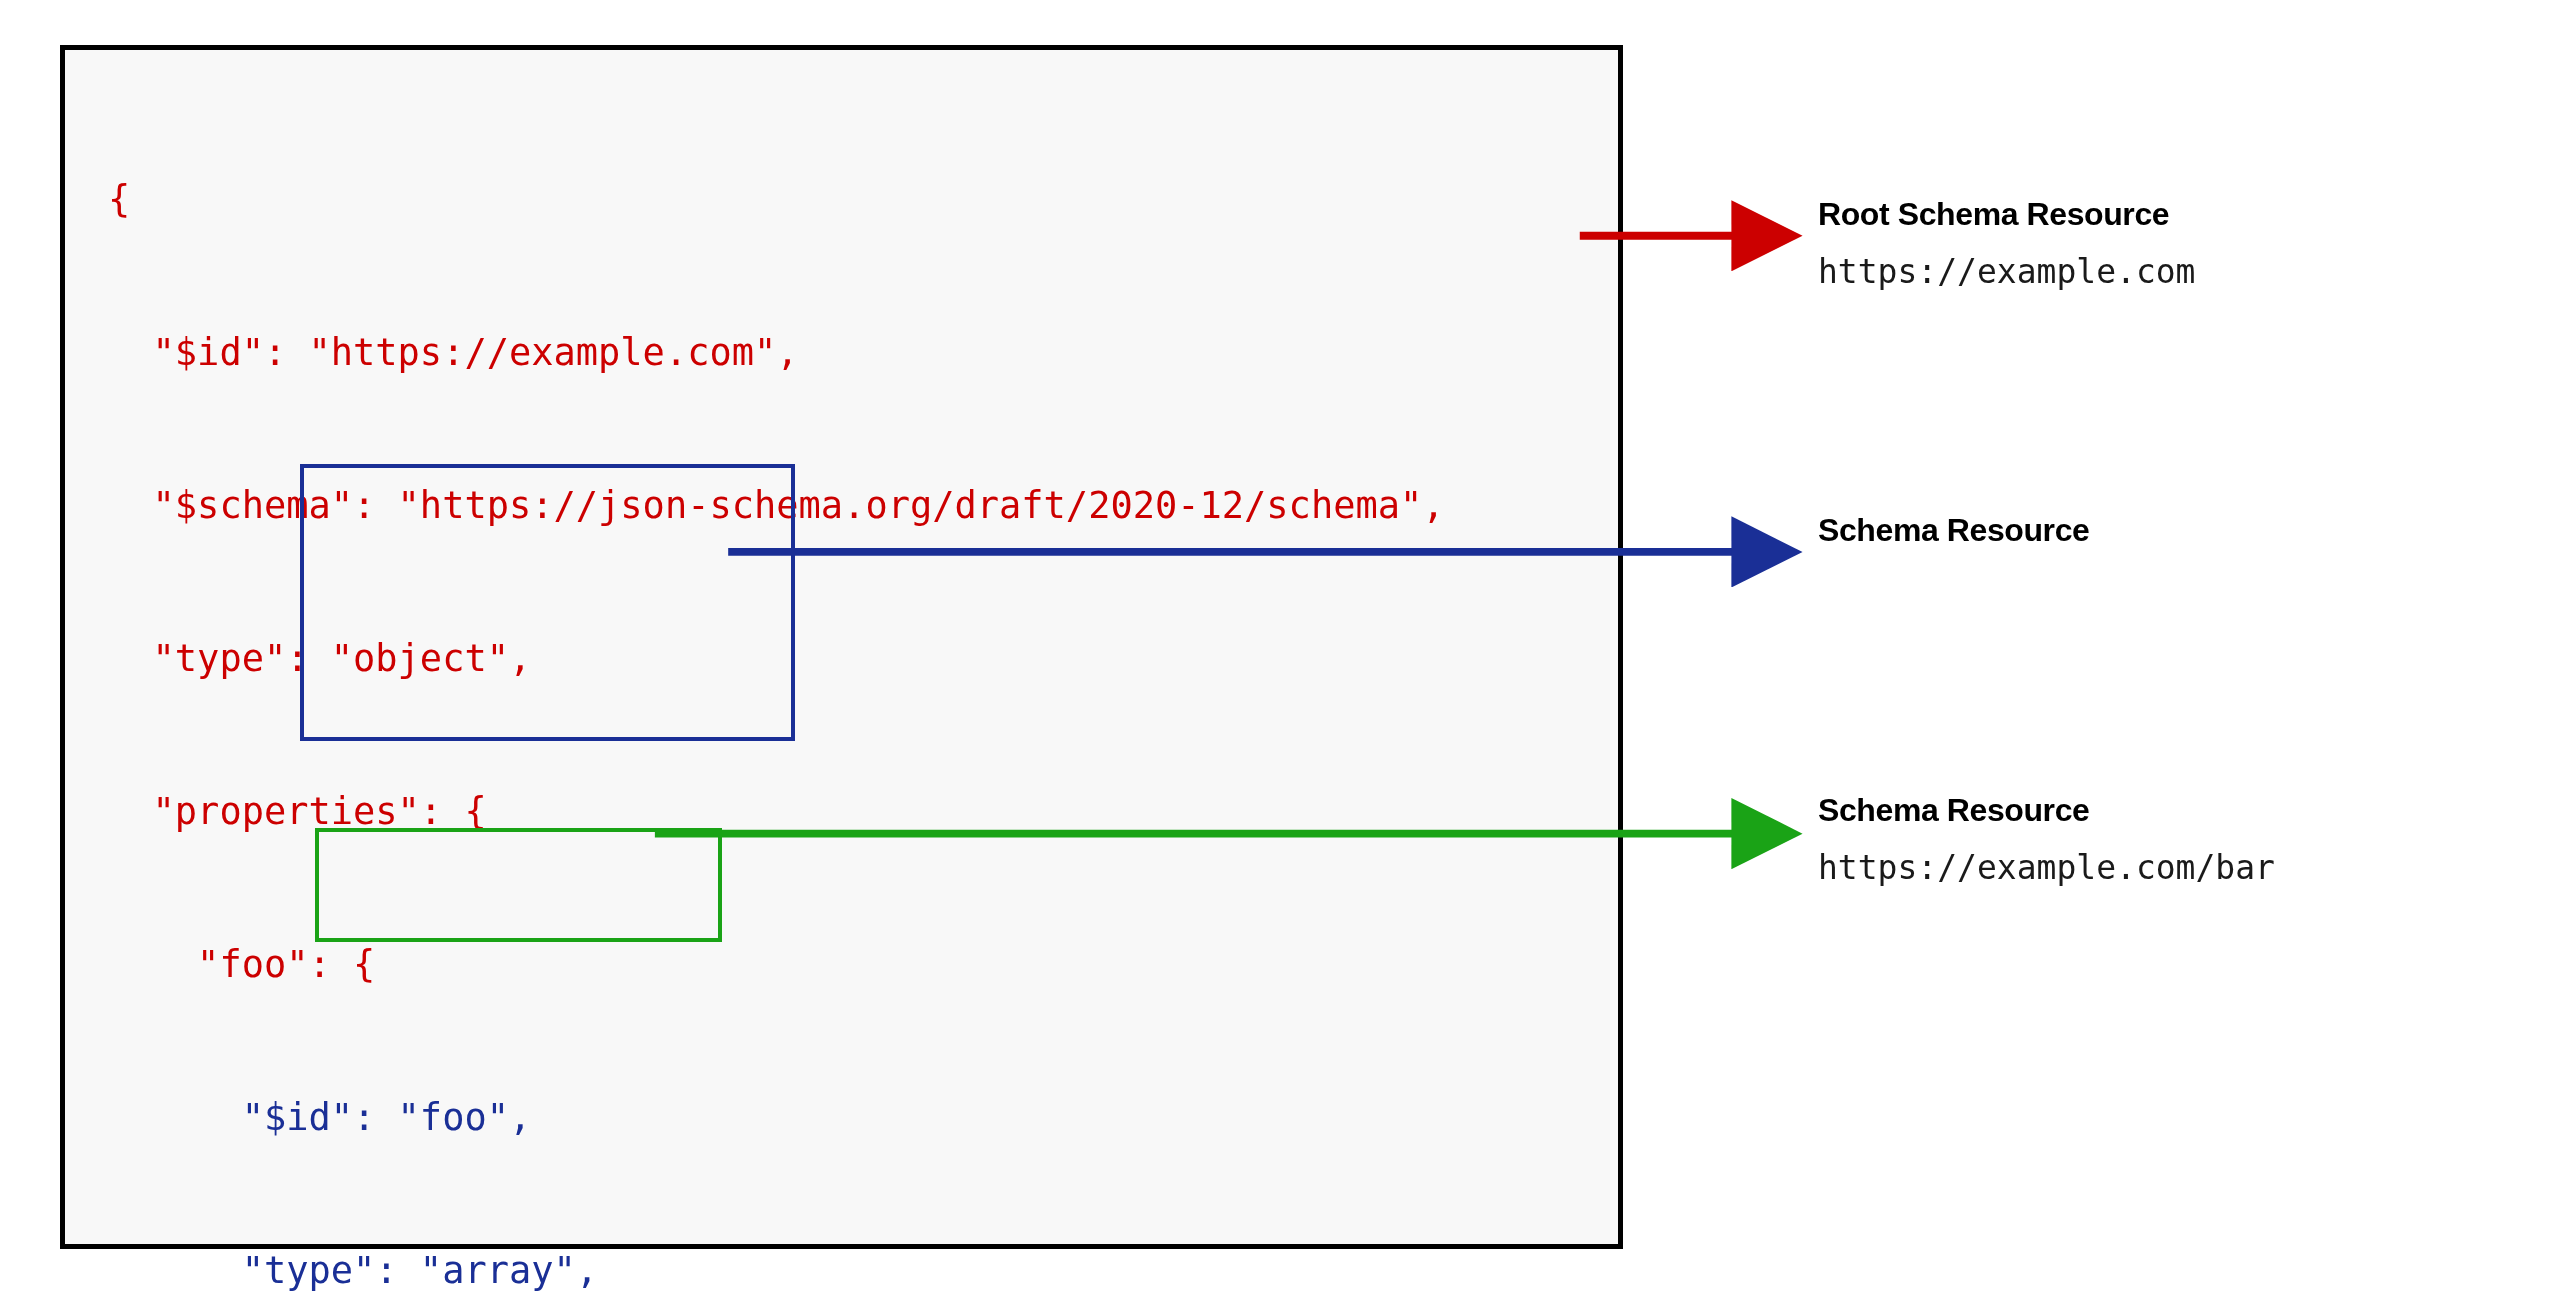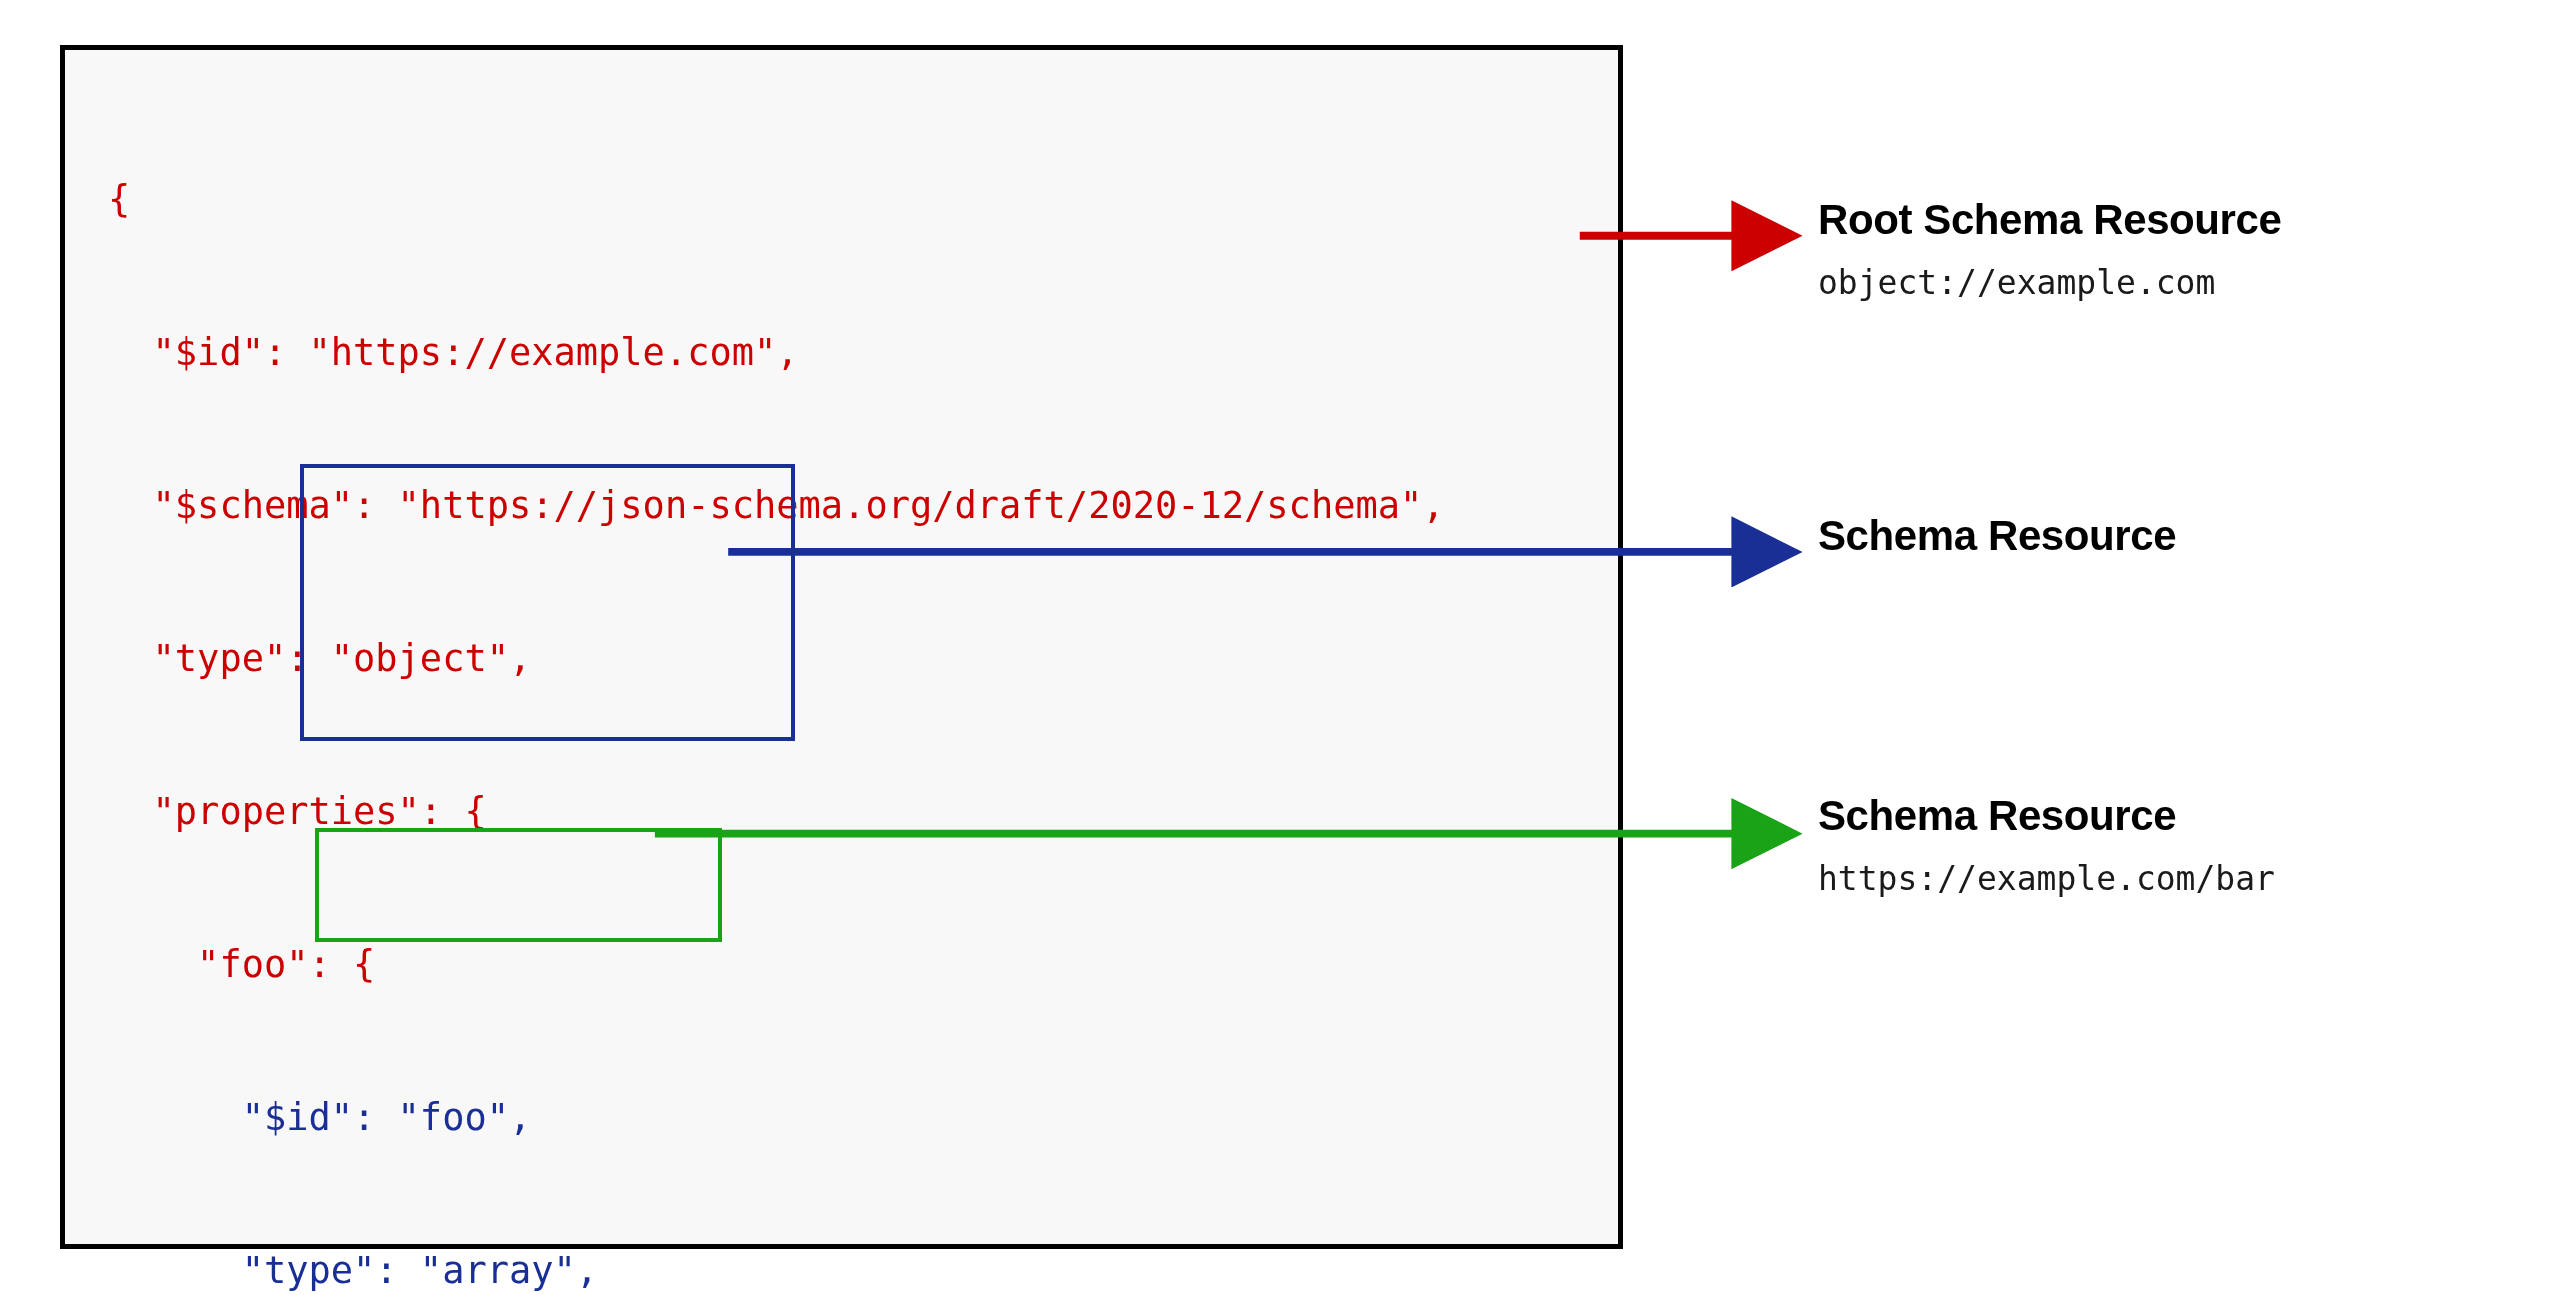--- a/index.html
+++ b/index.html
@@ -79,21 +79,21 @@
   }
 
   
   .annotation {
     position: absolute;
     left: 1818px;
   }
   .annotation .anno-title {
     font-family: "Liberation Sans", sans-serif;
     font-weight: bold;
-    font-size: 42px;
+    font-size: 32px;
     color: #000000;
     letter-spacing: -0.4px;
     white-space: nowrap;
   }
   .annotation .anno-url {
     font-family: "DejaVu Sans Mono", monospace;
     font-size: 33px;
     color: #1a1a1a;
     margin-top: 18.7px;
     white-space: nowrap;
@@ -149,21 +149,21 @@
 
   <line x1="2198" y1="328" x2="2420" y2="328" stroke="#cc0000" stroke-width="11" marker-end="url(#arrow-red)"></line>
 
   <line x1="1013" y1="768" x2="2420" y2="768" stroke="#1a2f96" stroke-width="11" marker-end="url(#arrow-blue)"></line>
 
   <line x1="911" y1="1160" x2="2420" y2="1160" stroke="#1aa316" stroke-width="11" marker-end="url(#arrow-green)"></line>
 </svg>
 
 <div class="annotation" id="anno-root">
   <div class="anno-title">Root Schema Resource</div>
-  <div class="anno-url">object://example.com</div>
+  <div class="anno-url">https://example.com</div>
 </div>
 
 <div class="annotation" id="anno-foo">
   <div class="anno-title">Schema Resource</div>
 </div>
 
 <div class="annotation" id="anno-bar">
   <div class="anno-title">Schema Resource</div>
   <div class="anno-url">https://example.com/bar</div>
 </div>

